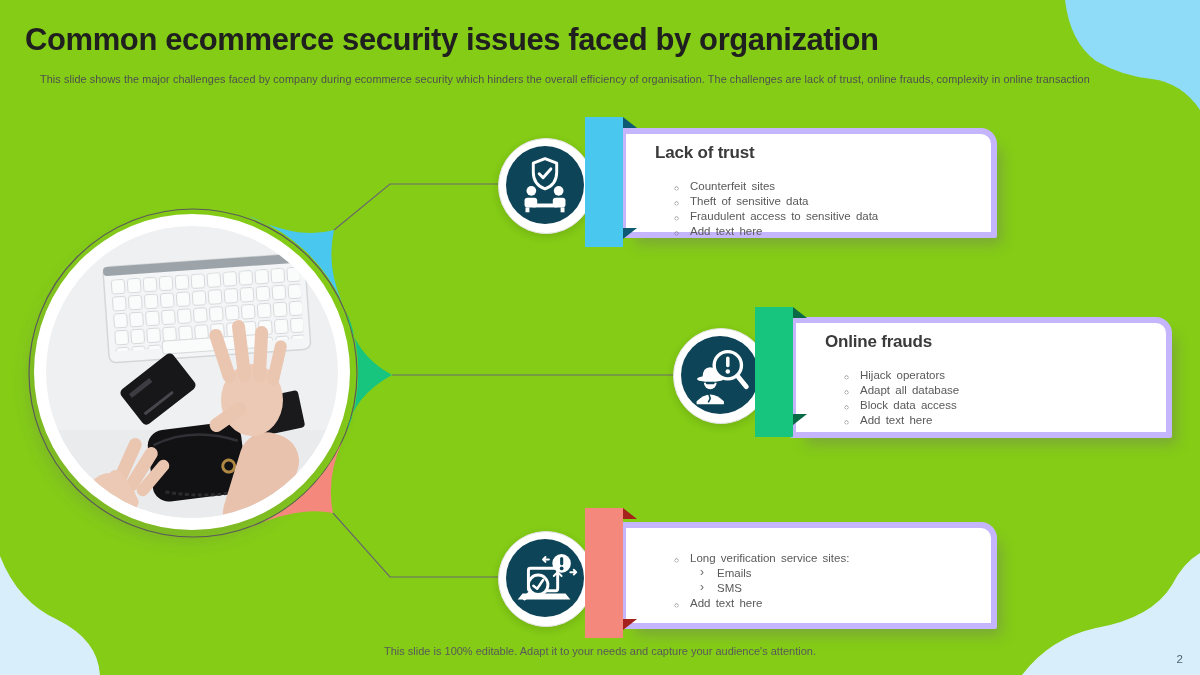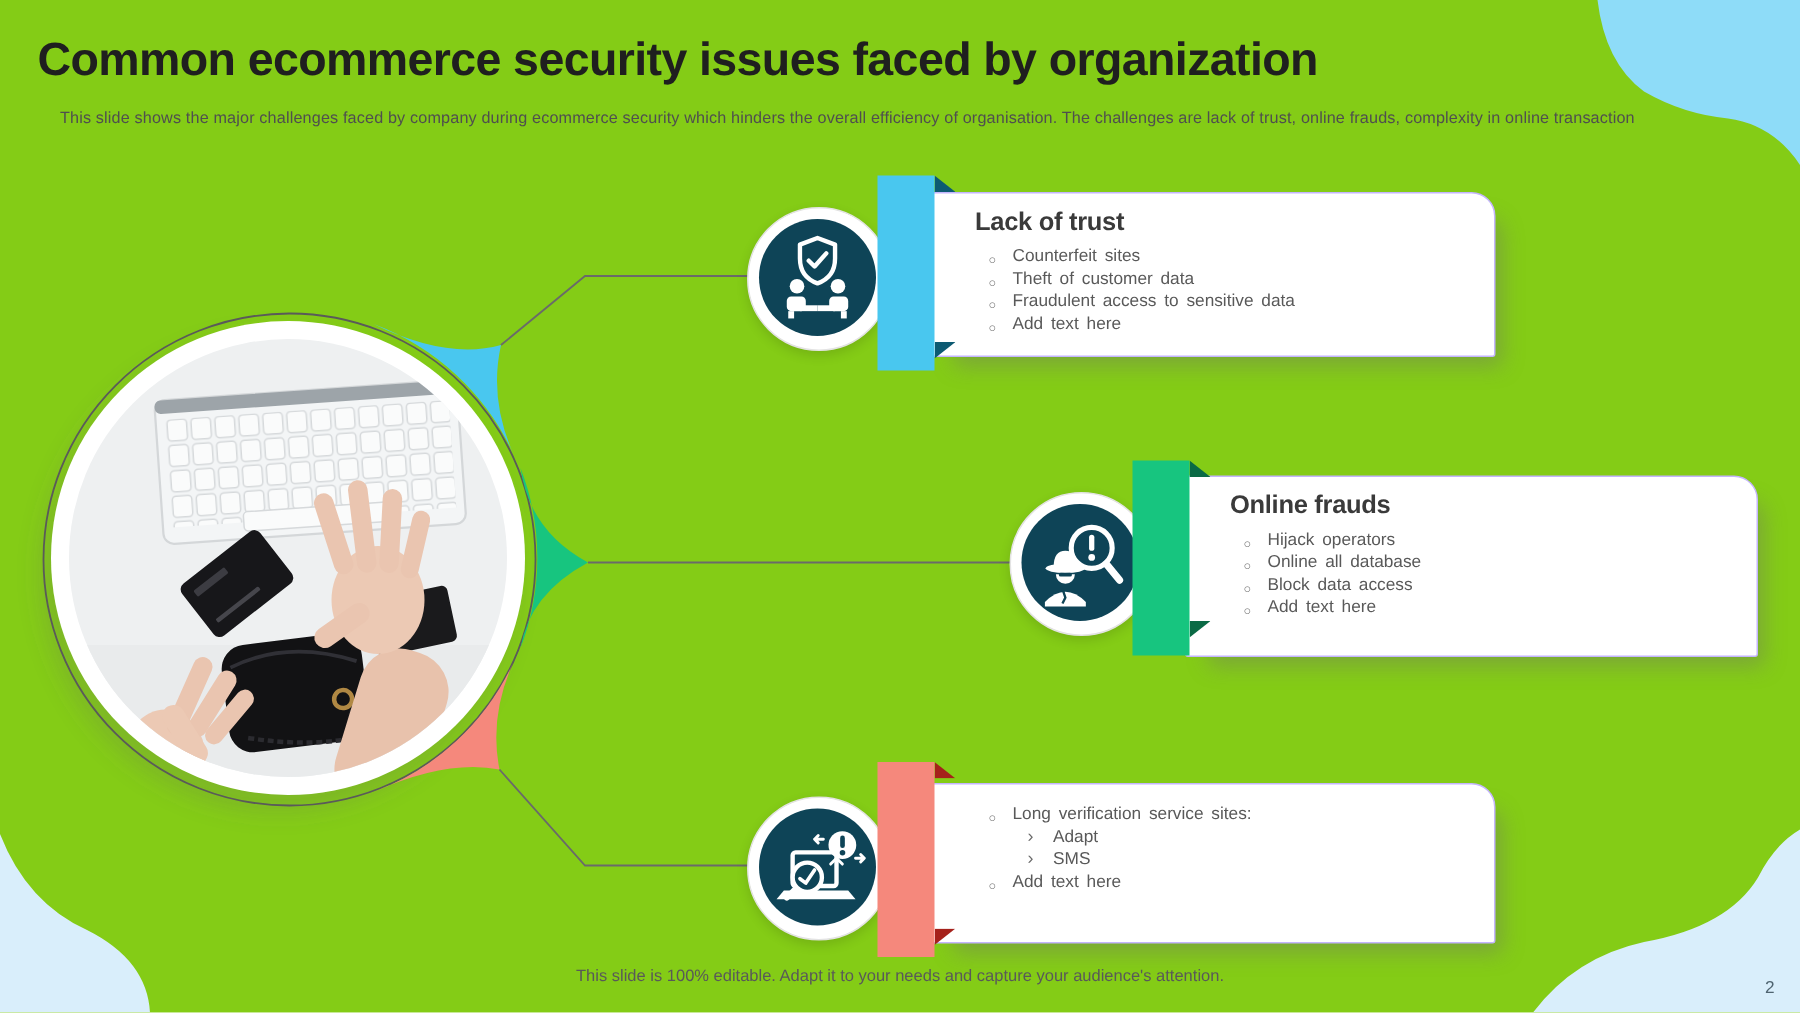--- a/index.html
+++ b/index.html
@@ -25,27 +25,27 @@
   }
   .page-number{
     position:absolute;right:17px;bottom:10px;font-size:11.5px;color:#4f6470;z-index:3;
   }
   
   .diagram-svg{position:absolute;left:0;top:0;z-index:1;}
 
   
   .group{position:absolute;left:0;top:0;width:0;height:0;}
   .card{
-    position:absolute;background:#fff;border:1px solid #c4b5fd;
+    position:absolute;background:#fff;border:6px solid #c4b5fd;
     border-radius:0 16px 2px 2px;z-index:1;
     box-shadow:10px 12px 14px -6px rgba(110,110,110,0.40);
     padding:7px 16px 4px 29px;box-sizing:border-box;
   }
   .card-title{margin:2px 0 5px 0;font-size:17px;font-weight:700;color:#3a3a3a;letter-spacing:-0.2px;}
-  ul.bullets{margin:6px;padding:0;list-style:none;}
+  ul.bullets{margin:16px;padding:0;list-style:none;}
   ul.bullets li{position:relative;font-size:11.5px;color:#595959;line-height:15px;word-spacing:2px;}
   ul.bullets li.l1{padding-left:19px;}
   ul.bullets li.l1::before{content:"○";position:absolute;left:3px;top:2px;font-size:8.5px;color:#6a6a6a;}
   ul.bullets li.l2{padding-left:46px;}
   ul.bullets li.l2::before{content:"›";position:absolute;left:29px;top:-1px;font-size:12px;color:#6a6a6a;}
   .ribbon{position:absolute;width:38px;height:152px;z-index:3;}
   .fold{position:absolute;width:14px;height:11px;z-index:2;}
   .fold.top{clip-path:polygon(0 0,100% 100%,0 100%);}
   .fold.bottom{clip-path:polygon(0 0,100% 0,0 100%);}
   .icon-badge{
@@ -147,21 +147,21 @@
       <path d="M392,375 L674,375"></path>
       <path d="M333,513 L390,577 L499,577"></path>
     </g>
   </svg>
 
   <div class="group" style="--accent: #49c7ef; --accent-dark: #0d5a72;">
     <div class="card" style="left:620px;top:128px;width:377px;height:110px;">
       <h3 class="card-title">Lack of trust</h3>
       <ul class="bullets">
           <li class="l1">Counterfeit sites</li>
-          <li class="l1">Theft of customer data</li>
+          <li class="l1">Theft of sensitive data</li>
           <li class="l1">Fraudulent access to sensitive data</li>
           <li class="l1">Add text here</li>
         </ul>
     </div>
     <div class="fold top" style="left:623px;top:117px;background:var(--accent-dark);"></div>
     <div class="fold bottom" style="left:623px;top:228px;background:var(--accent-dark);"></div>
     <div class="ribbon" style="left:585px;top:117px;height:130px;background:var(--accent);"></div>
     <div class="icon-badge" style="left:498px;top:138px;">
       <div class="icon-inner">
         <svg width="78" height="78" viewBox="0 0 80 80">
@@ -178,21 +178,21 @@
         </svg>
       </div>
     </div>
   </div>
 
   <div class="group" style="--accent: #17c57f; --accent-dark: #0a6a45;">
     <div class="card" style="left:790px;top:317px;width:382px;height:121px;">
       <h3 class="card-title">Online frauds</h3>
       <ul class="bullets">
           <li class="l1">Hijack operators</li>
-          <li class="l1">Online all database</li>
+          <li class="l1">Adapt all database</li>
           <li class="l1">Block data access</li>
           <li class="l1">Add text here</li>
         </ul>
     </div>
     <div class="fold top" style="left:793px;top:307px;background:var(--accent-dark);"></div>
     <div class="fold bottom" style="left:793px;top:414px;background:var(--accent-dark);"></div>
     <div class="ribbon" style="left:755px;top:307px;height:130px;background:var(--accent);"></div>
     <div class="icon-badge" style="left:673px;top:328px;">
       <div class="icon-inner">
         <svg width="78" height="78" viewBox="0 0 80 80">
@@ -208,21 +208,21 @@
           <path d="M28,58 l2,6 l-2,4" stroke="#0e4457" stroke-width="1.6" fill="none"></path>
         </svg>
       </div>
     </div>
   </div>
 
   <div class="group" style="--accent: #f5887c; --accent-dark: #a5211b;">
     <div class="card" style="left:620px;top:522px;width:377px;height:107px;">
       <ul class="bullets">
           <li class="l1">Long verification service sites:</li>
-          <li class="l2">Adapt</li>
+          <li class="l2">Emails</li>
           <li class="l2">SMS</li>
           <li class="l1">Add text here</li>
         </ul>
     </div>
     <div class="fold top" style="left:623px;top:508px;background:var(--accent-dark);"></div>
     <div class="fold bottom" style="left:623px;top:619px;background:var(--accent-dark);"></div>
     <div class="ribbon" style="left:585px;top:508px;height:130px;background:var(--accent);"></div>
     <div class="icon-badge" style="left:498px;top:531px;">
       <div class="icon-inner">
         <svg width="78" height="78" viewBox="0 0 80 80">

